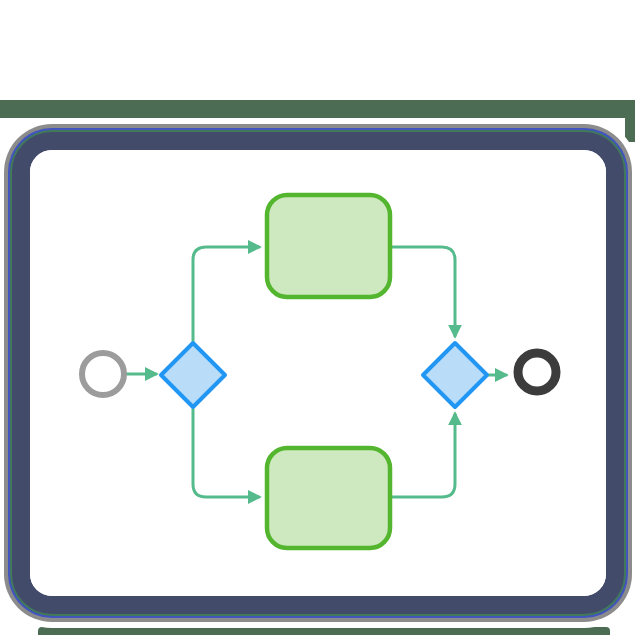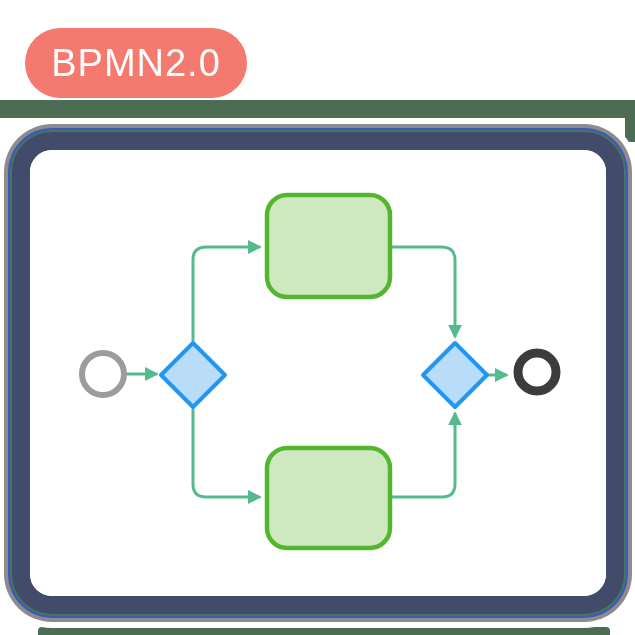--- a/index.html
+++ b/index.html
@@ -85,23 +85,20 @@
 </head>
 <body>
 
 <div class="canvas">
 
   <div class="band-top"></div>
   <div class="band-top-right-tail"></div>
   <div class="band-bottom"></div>
   <div class="sliver-right"></div>
 
-  <div class="badge">
-    <span>BPMN2.0</span>
-  </div>
 
   <div class="frame">
     <div class="screen">
       <svg width="576" height="446" viewBox="0 0 576 446">
         <defs>
           <marker id="arrow" viewBox="0 0 10 10" refX="8" refY="5" markerWidth="4.6" markerHeight="4.6" orient="auto-start-reverse">
             <path d="M0,0 L10,5 L0,10 z" fill="#56BB8C"></path>
           </marker>
         </defs>
 

